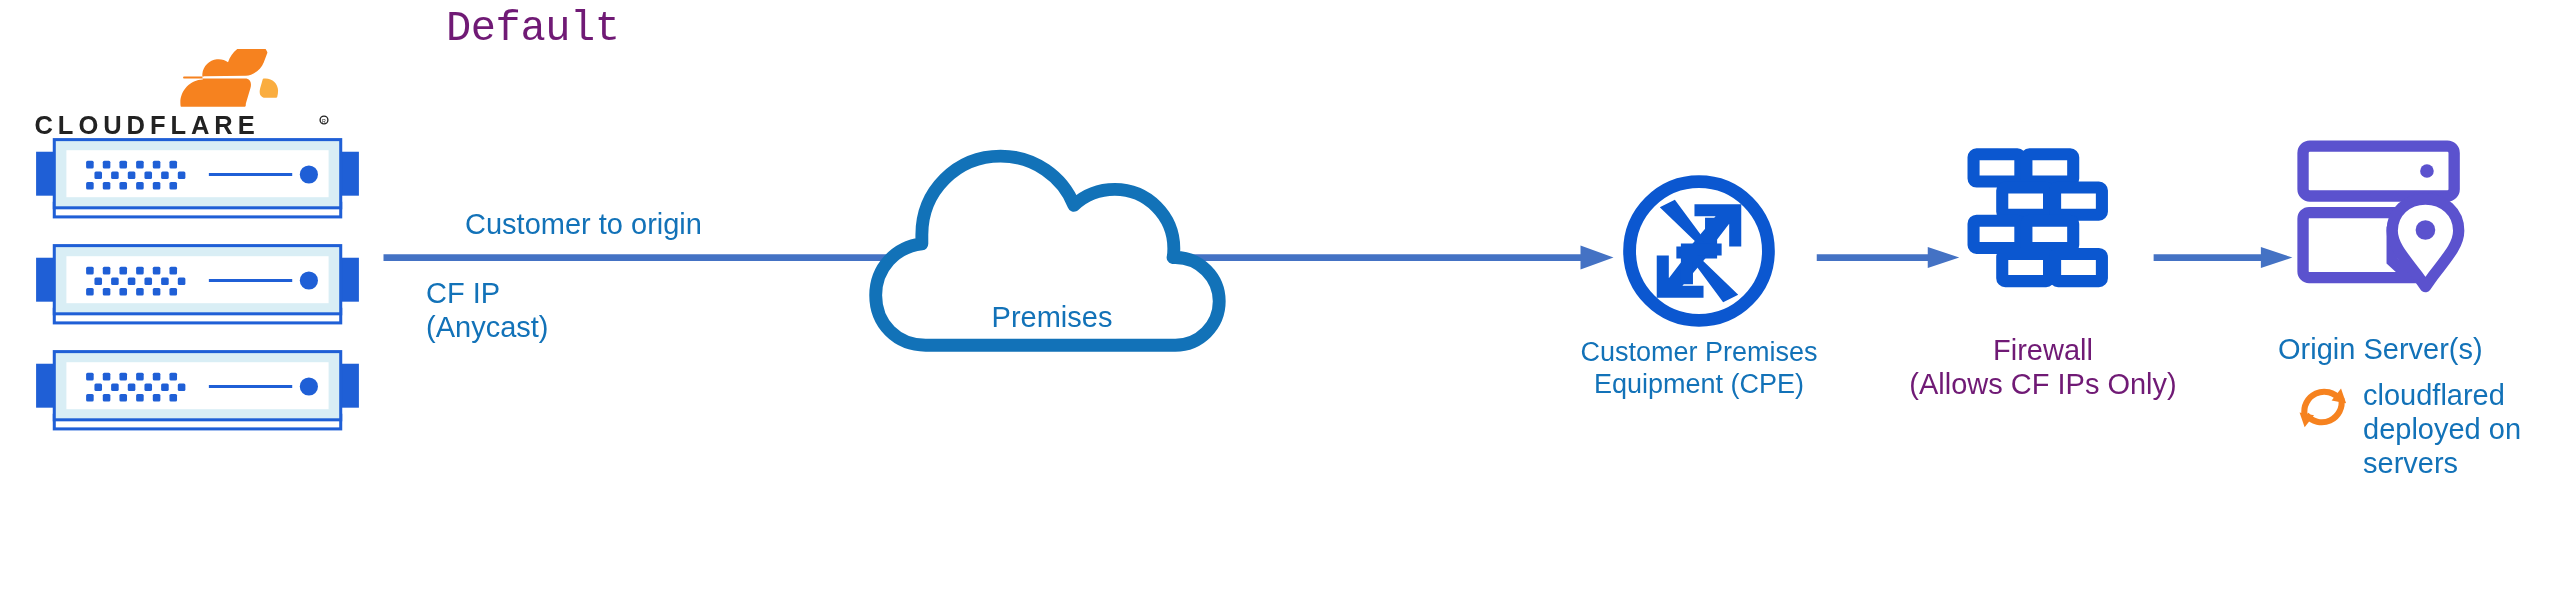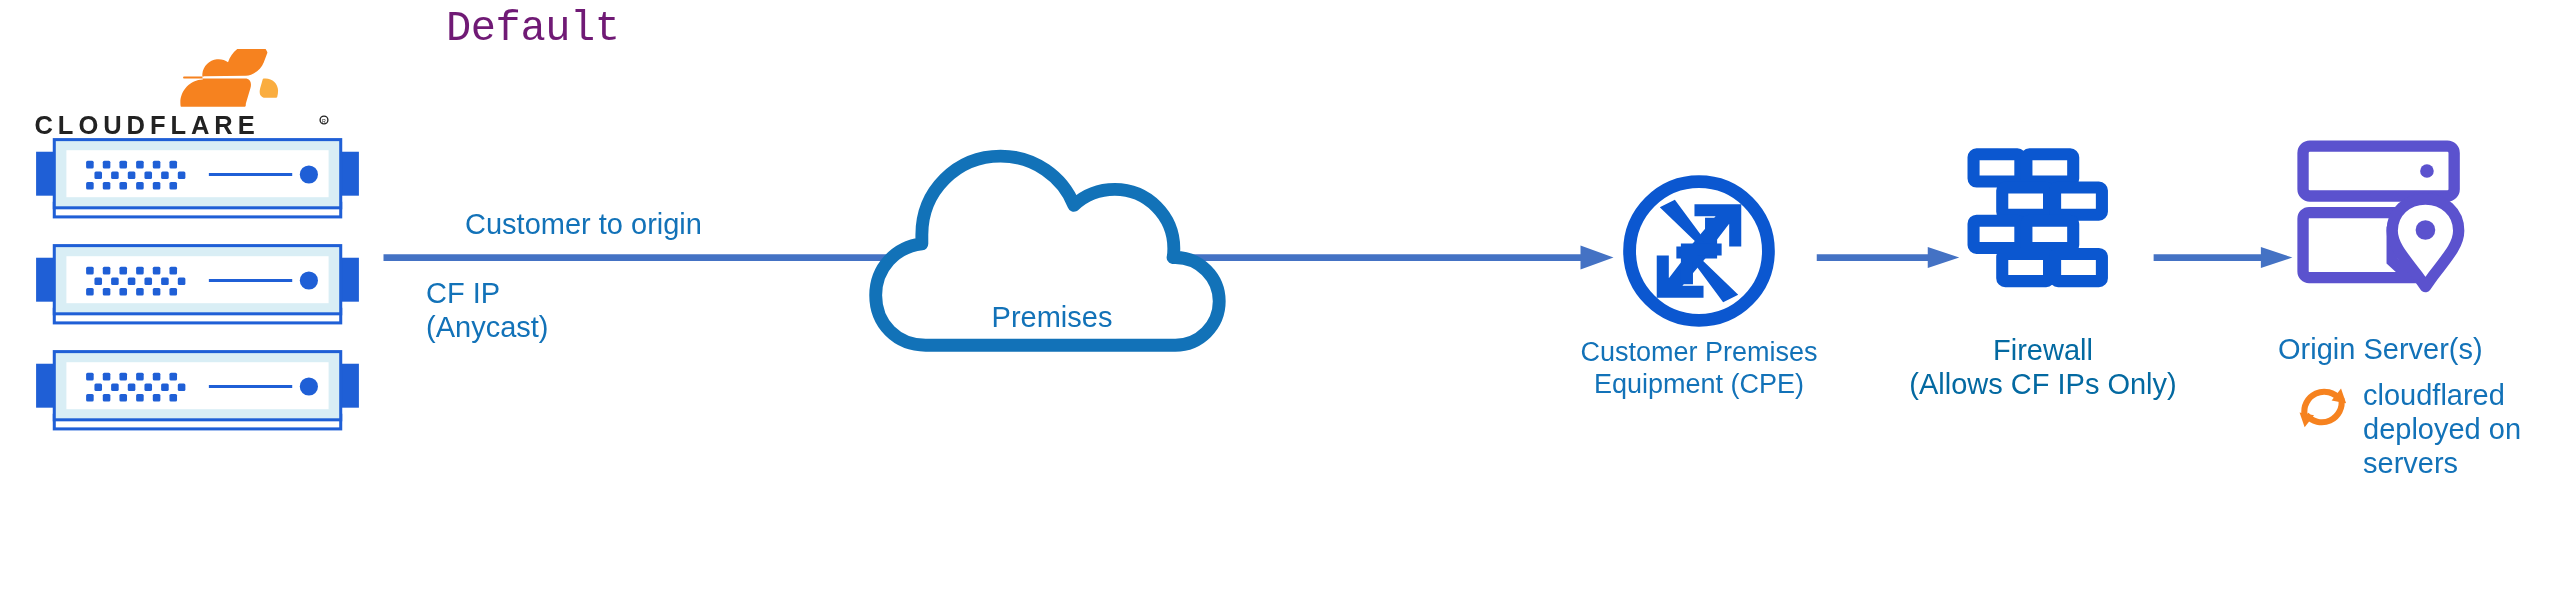--- a/index.html
+++ b/index.html
@@ -69,21 +69,21 @@
     text-align: center; font-size: 27px; color: #1272B8;
     line-height: 1.18; white-space: pre-line;
   }
 
   #arrow-cpe-firewall { left: 1816px; top: 244px; width: 144px; height: 27px; }
 
   
   #firewall-icon { left: 1966px; top: 148px; width: 151px; height: 144px; }
   #firewall-label {
     left: 1907px; top: 333px; width: 272px;
-    text-align: center; font-size: 29px; color: #0369a1;
+    text-align: center; font-size: 29px; color: #701a75;
     line-height: 1.18; white-space: pre-line;
   }
 
   #arrow-firewall-origin { left: 2153px; top: 244px; width: 140px; height: 27px; }
 
   
   #origin-server-icon { left: 2297px; top: 140px; width: 170px; height: 155px; }
   #origin-server-label {
     left: 2278px; top: 333px;
     font-size: 29px; color: #1272B8; white-space: nowrap; text-align: right;

